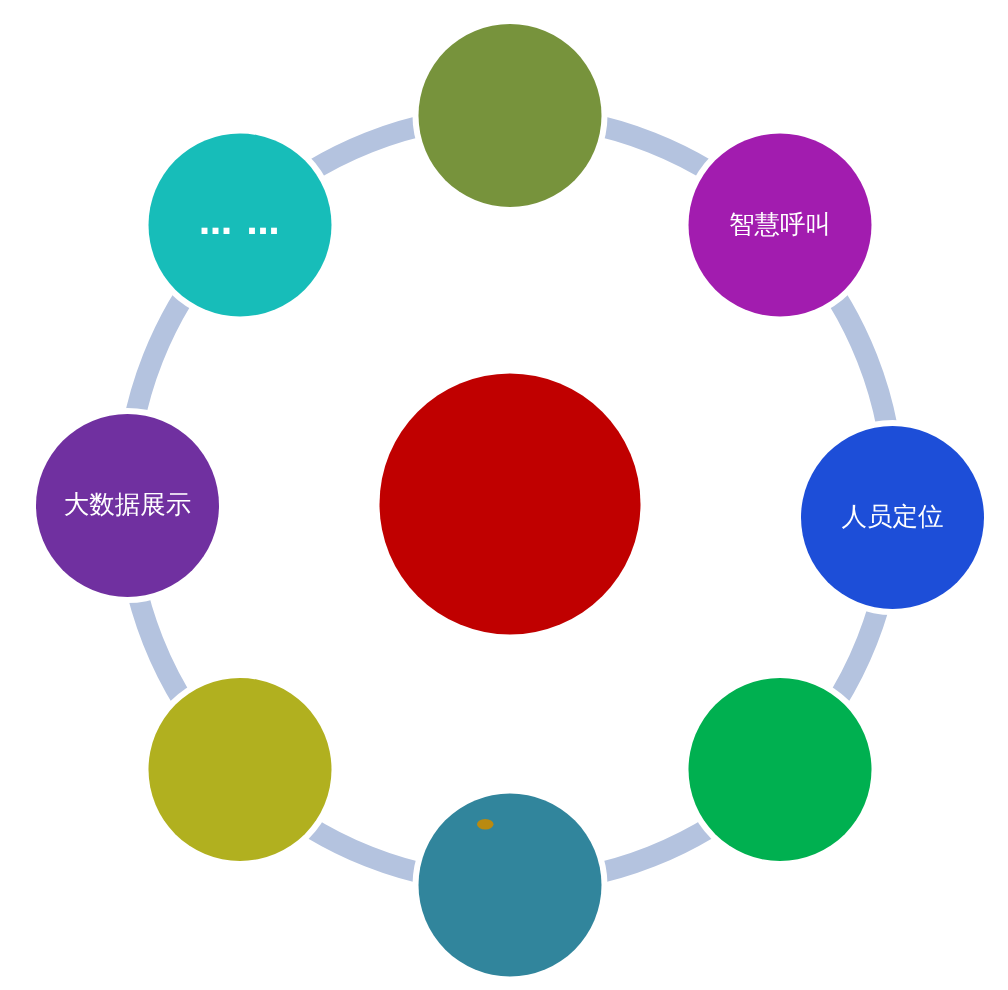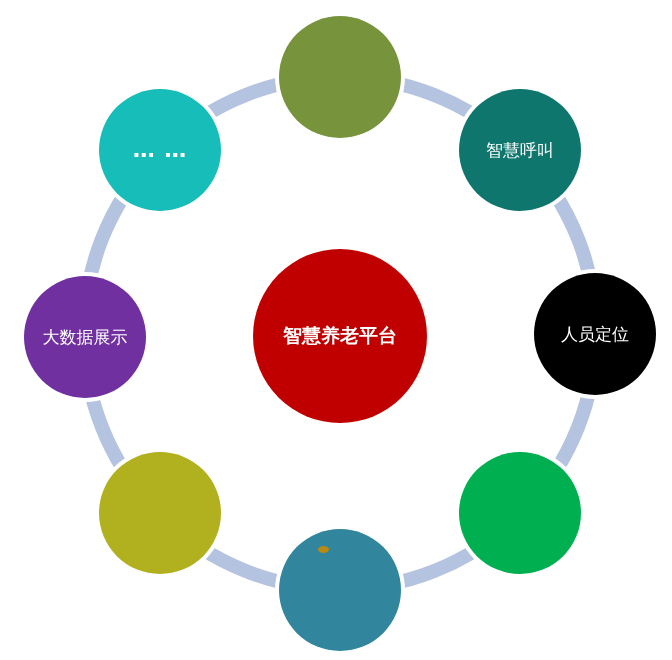--- a/index.html
+++ b/index.html
@@ -22,25 +22,25 @@
 <body>
 
 <svg id="ring" width="672" height="660">
   <circle cx="340" cy="333" r="256" fill="none" stroke="#b4c3df" stroke-width="14"></circle>
 </svg>
 
 <div class="node sat" style="left:279px; top:16px; background:#77933c;">
   <span></span>
 </div>
 
-<div class="node sat" style="left:459px; top:89px; background:#0f766e;">
+<div class="node sat" style="left:459px; top:89px; background:#a21caf;">
   <span>智慧呼叫</span>
 </div>
 
-<div class="node sat" style="left:534px; top:273px; background:#000000;align-items:center;">
+<div class="node sat" style="left:534px; top:284px; background:#1d4ed8;align-items:center;">
   <span>人员定位</span>
 </div>
 
 <div class="node sat" style="left:459px; top:452px; background:#00b050;">
   <span></span>
 </div>
 
 <div class="node sat" style="left:279px; top:529px; background:#31859c;">
   <div class="blob"></div>
   <span></span>
@@ -53,15 +53,14 @@
 <div class="node sat" style="left:24px; top:276px; background:#7030a0;">
   <span>大数据展示</span>
 </div>
 
 <div class="node sat dots" style="left:99px; top:89px; background:#17bdb9;">
   <span>… …</span>
 </div>
 
 <div class="node hub" style="left:253px; top:249px; background:#c00000;">
   <span>
-    <span>智慧养老平台</span>
   </span>
 </div>
 
 </body></html>

